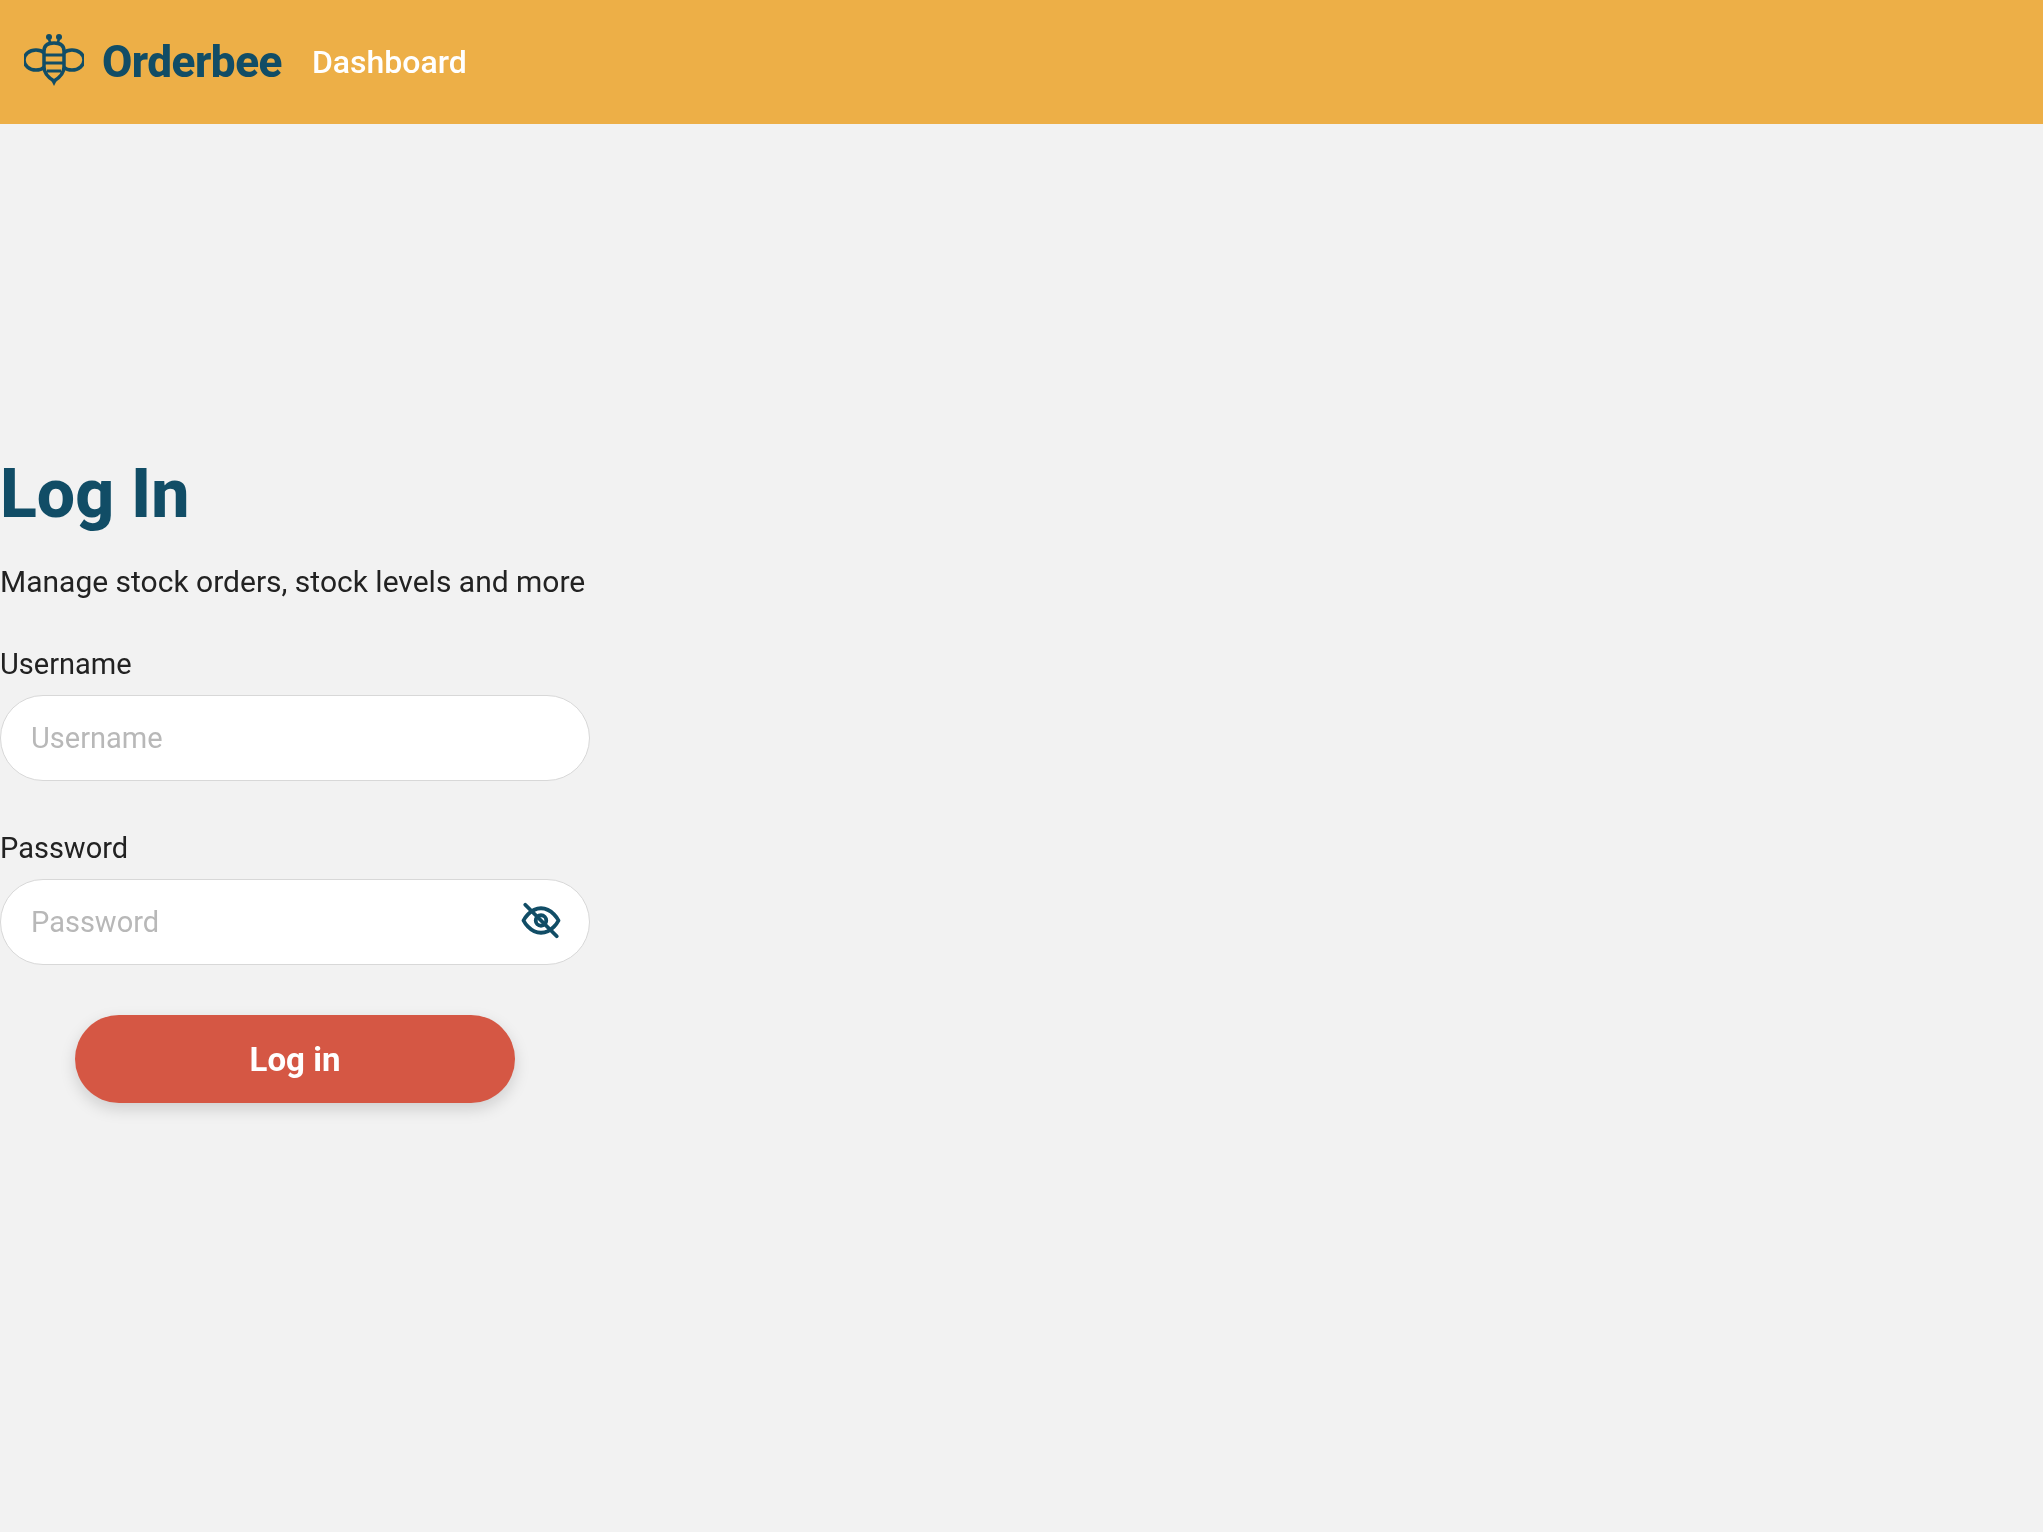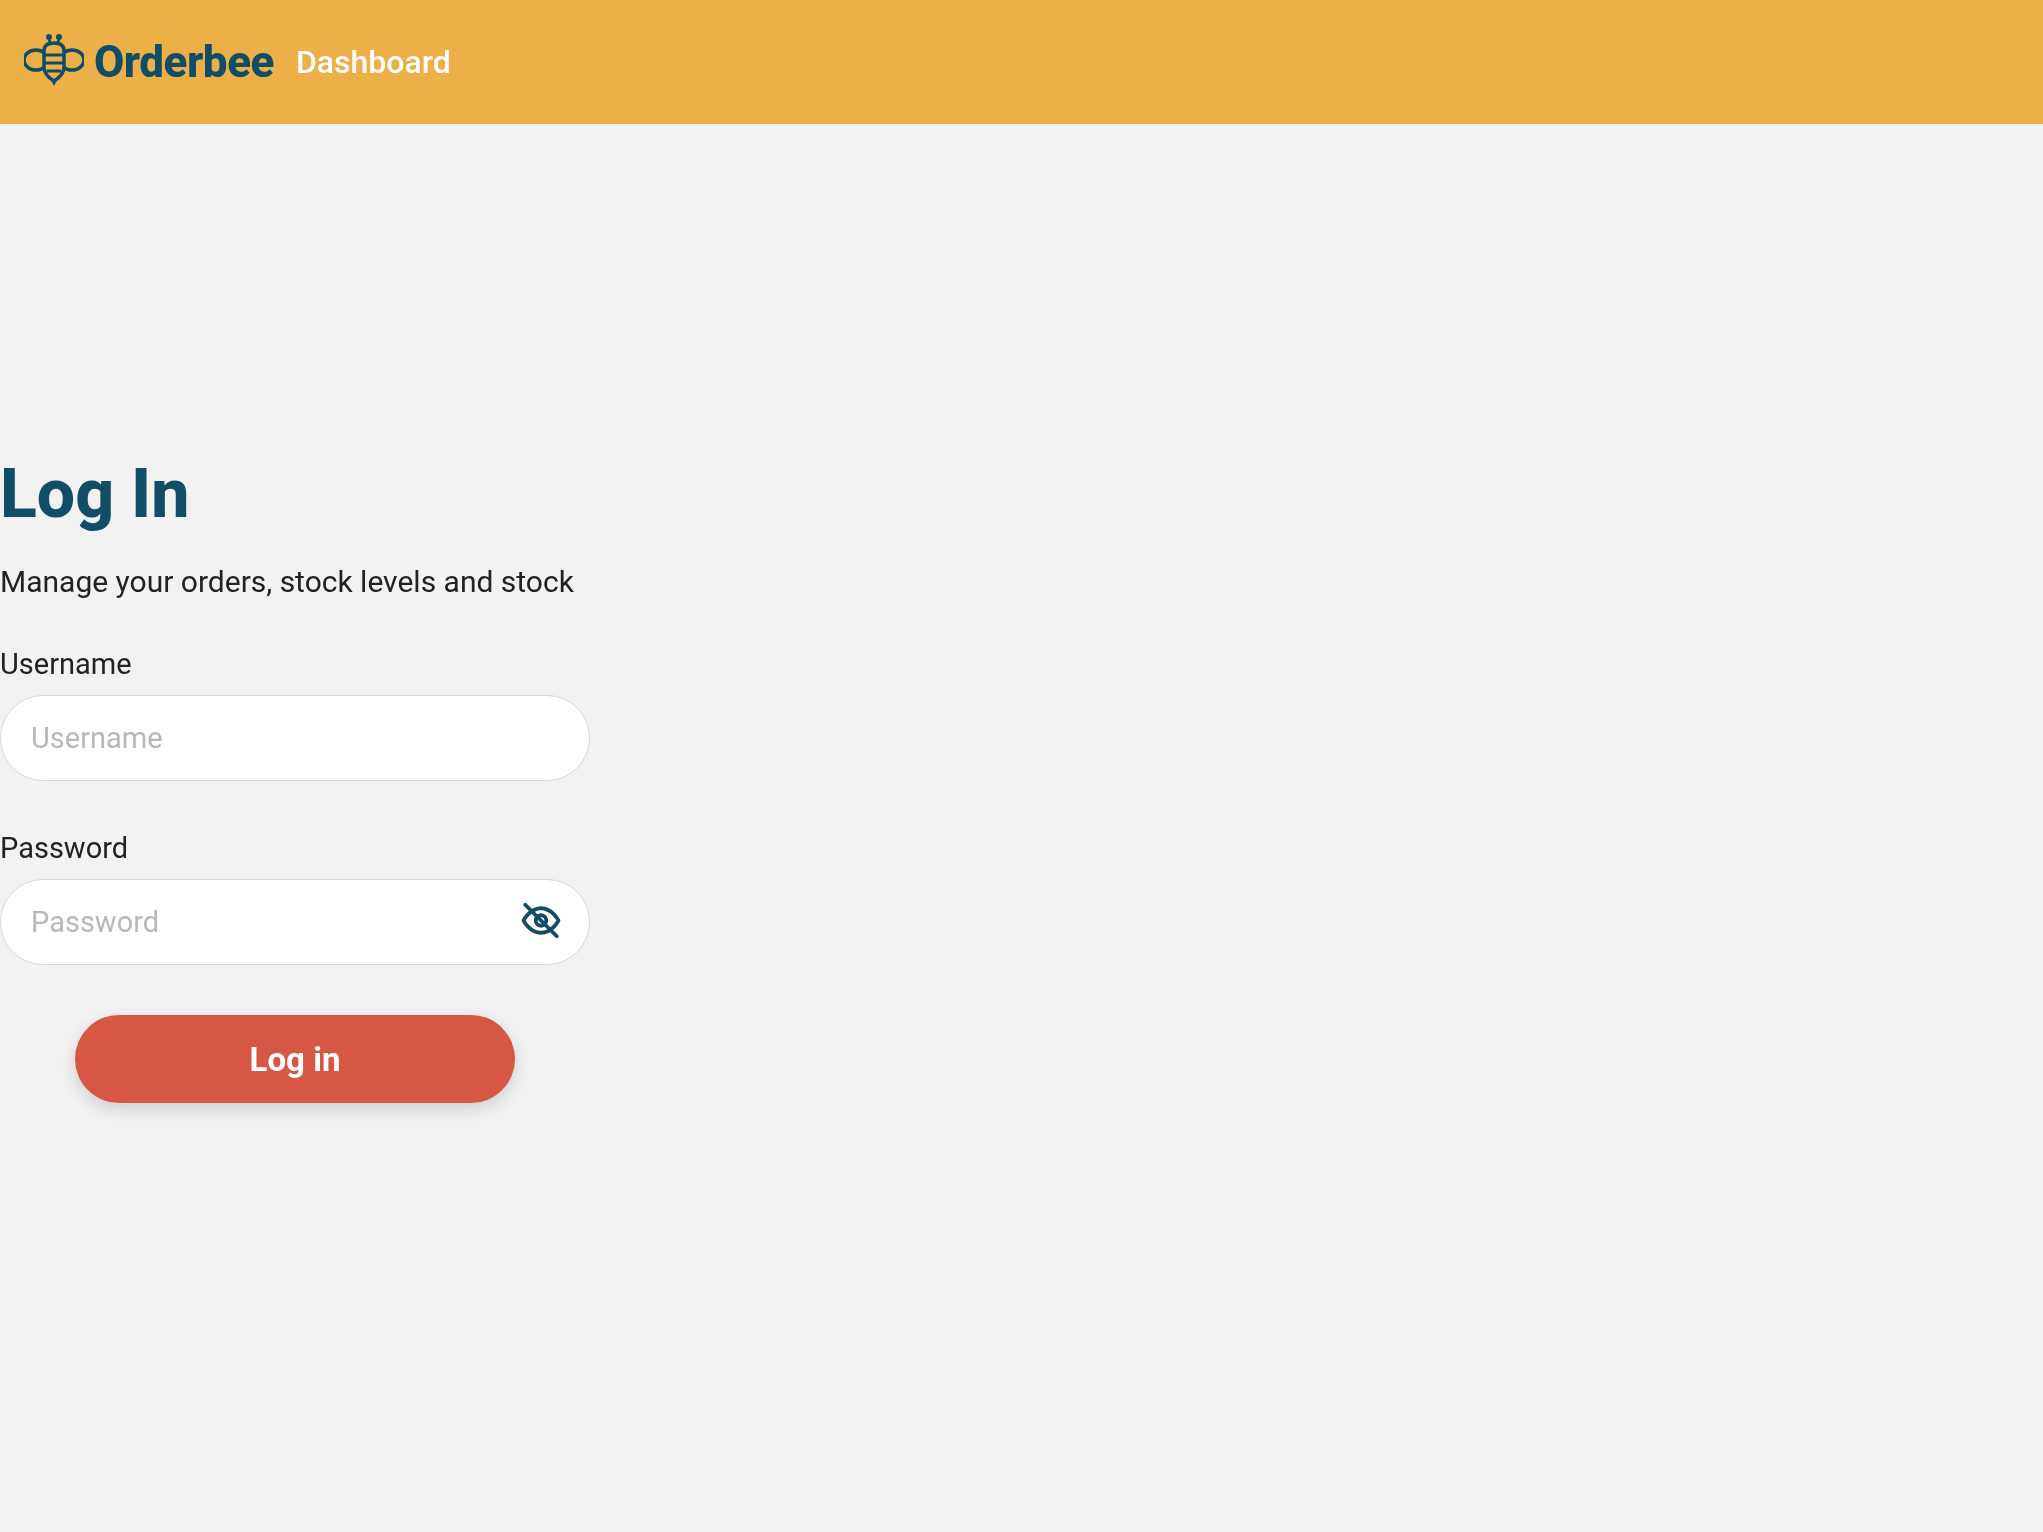--- a/index.html
+++ b/index.html
@@ -20,21 +20,21 @@
       background-color: #edaf47;
       height: 124px;
       display: flex;
       align-items: center;
       padding-left: 24px;
     }
 
     .logo-container {
       display: flex;
       align-items: center;
-      gap: 10px;
+      gap: 18px;
     }
 
     .bee-icon {
       width: 60px;
       height: 54px;
     }
 
     .brand-name {
       font-size: 44px;
       font-weight: 800;
@@ -174,21 +174,21 @@
       </svg>
     </span>
     <span class="brand-name">Orderbee</span>
     <span class="header-subtitle">Dashboard</span>
   </div>
 </header>
 
 <main class="main-content">
   <div class="login-container">
     <h1 class="page-title">Log In</h1>
-    <p class="page-subtitle">Manage your orders, stock levels and stock</p>
+    <p class="page-subtitle">Manage stock orders, stock levels and more</p>
 
     <div class="field-group">
       <label class="field-label">Username</label>
       <div class="input-wrapper">
         <input type="text" class="text-input" placeholder="Username" style="">
       </div>
     </div>
 
     <div class="field-group">
       <label class="field-label">Password</label>

